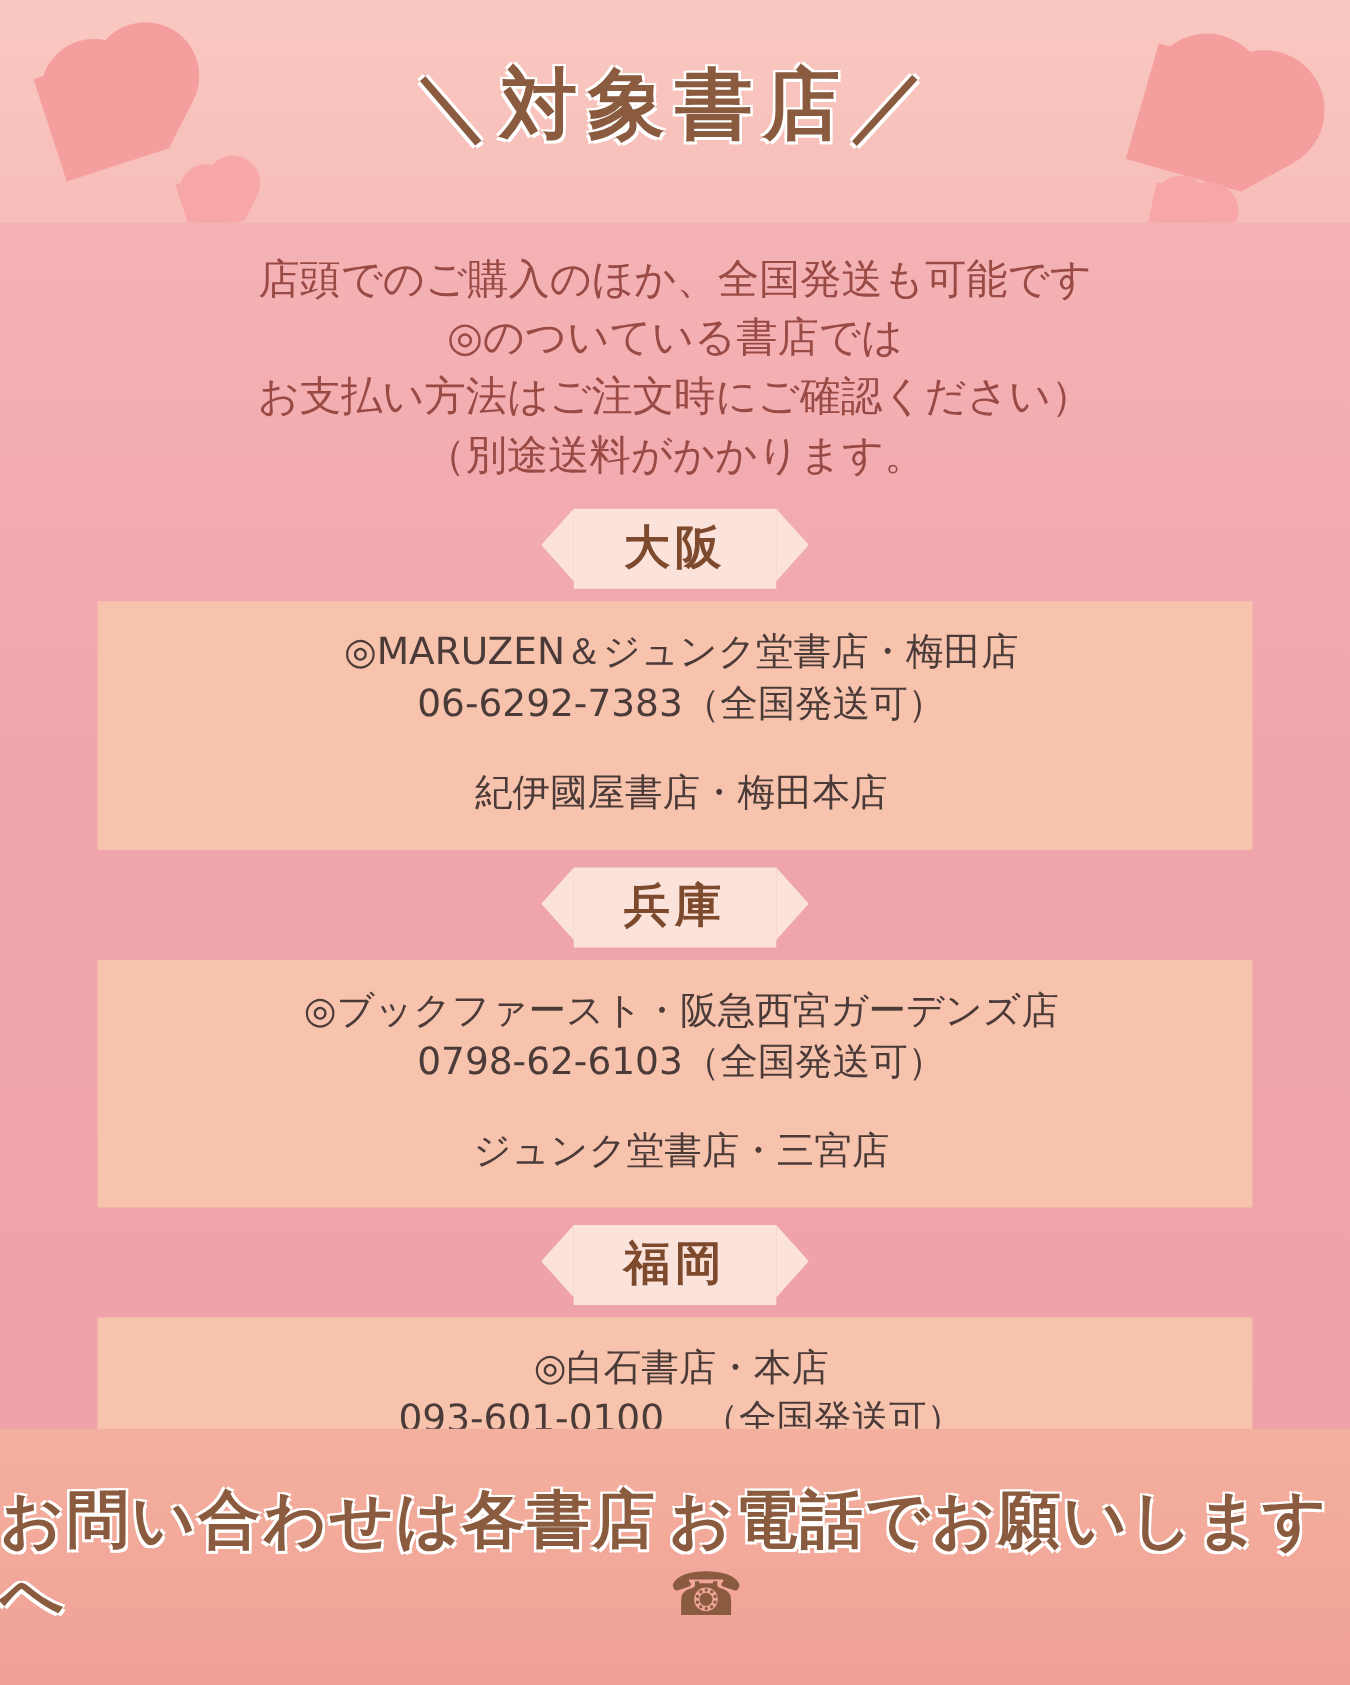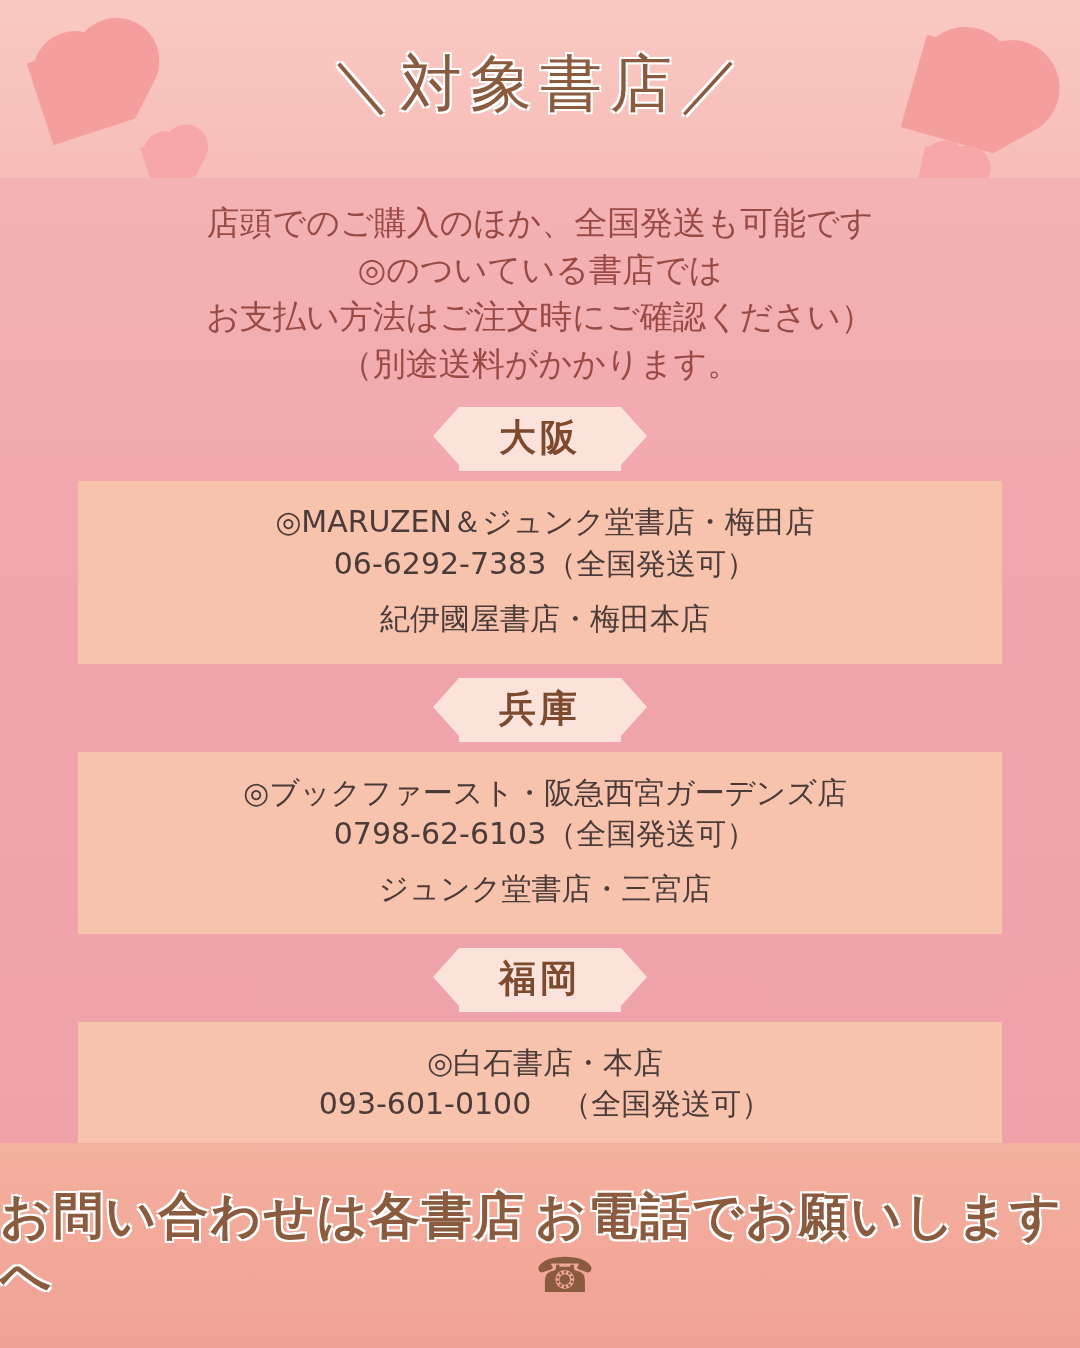--- a/index.html
+++ b/index.html
@@ -29,21 +29,21 @@
     background: linear-gradient(180deg, #f9c9c1 0%, #f7bdb8 100%);
     overflow: hidden;
   }
   .header-title {
     position: relative;
     z-index: 5;
     text-align: center;
     padding-top: 42px;
     font-size: 62px;
     letter-spacing: 8px;
-    font-weight: normal;
+    font-weight: bold;
     color: #8a5b3e;
     text-shadow: 0 0 2px #fff, 2px 2px 0 #fff, -2px 2px 0 #fff, 2px -2px 0 #fff, -2px -2px 0 #fff;
     font-family: "DejaVu Sans", "Liberation Sans", sans-serif;
   }
 
   
   .heart {
     position: absolute;
     transform: rotate(-18deg);
     z-index: 1;
@@ -121,21 +121,21 @@
     background: #f7c3ad;
     padding: 20px 10px 24px 20px;
   }
   .store {
     text-align: center;
     color: #4a3b39;
     font-size: 30px;
     line-height: 1.38;
     font-family: "DejaVu Sans", "Liberation Sans", sans-serif;
   }
-  .store + .store { margin-top: 14px; }
+  .store + .store { margin-top: 30px; }
   .store .name { display: block; }
   .store .tel { display: block; }
 
   
   .footer {
     position: absolute;
     left: 0;
     right: 0;
     bottom: 0;
     height: 205px;

